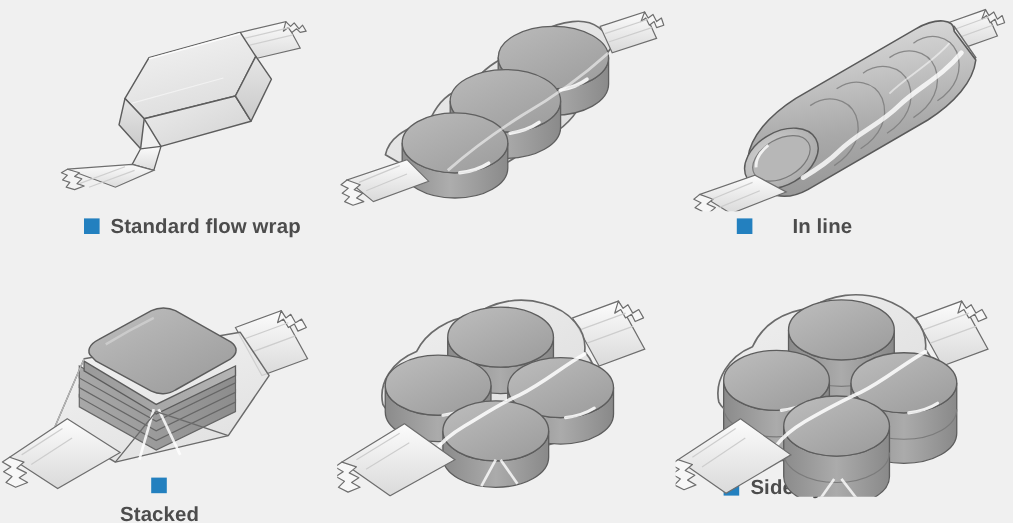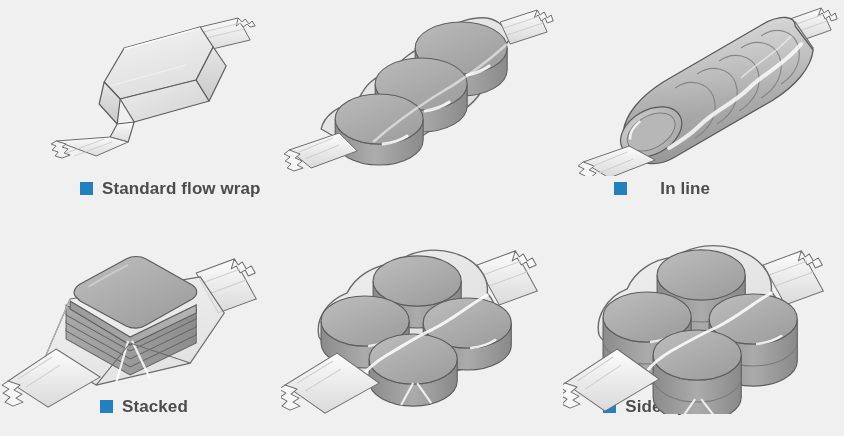--- a/index.html
+++ b/index.html
@@ -33,23 +33,23 @@
     display:block;
   }
   .label .txt{
     font-size:17px;
     font-weight:bold;
     color:#4c4c4c;
     letter-spacing:.1px;
     line-height:1;
   }
   
-  .c0 .label{left:80px;}
+  .c0 .label{left:70px;}
   .c1 .label{left:333px;gap:33px;}
-  .c3 .label{left:100px;}
+  .c3 .label{left:100px;flex-direction:column;}
   .c4 .label{left:322px;}
   .c3 .art,.c4 .art,.c5 .art{height:178px;top:18px;}
 </style>
 </head>
 <body style="background: rgb(240, 240, 240);">
 
 <div class="grid">
 
   <div class="cell c0">
     <div class="art">

